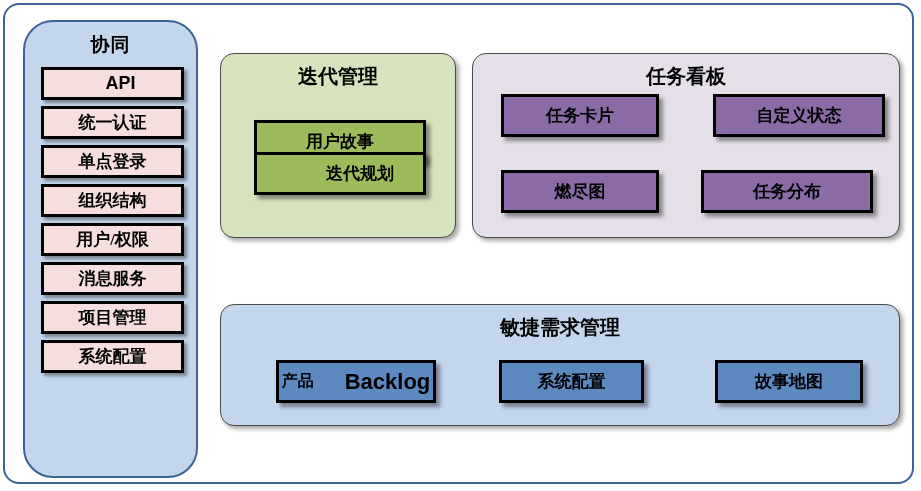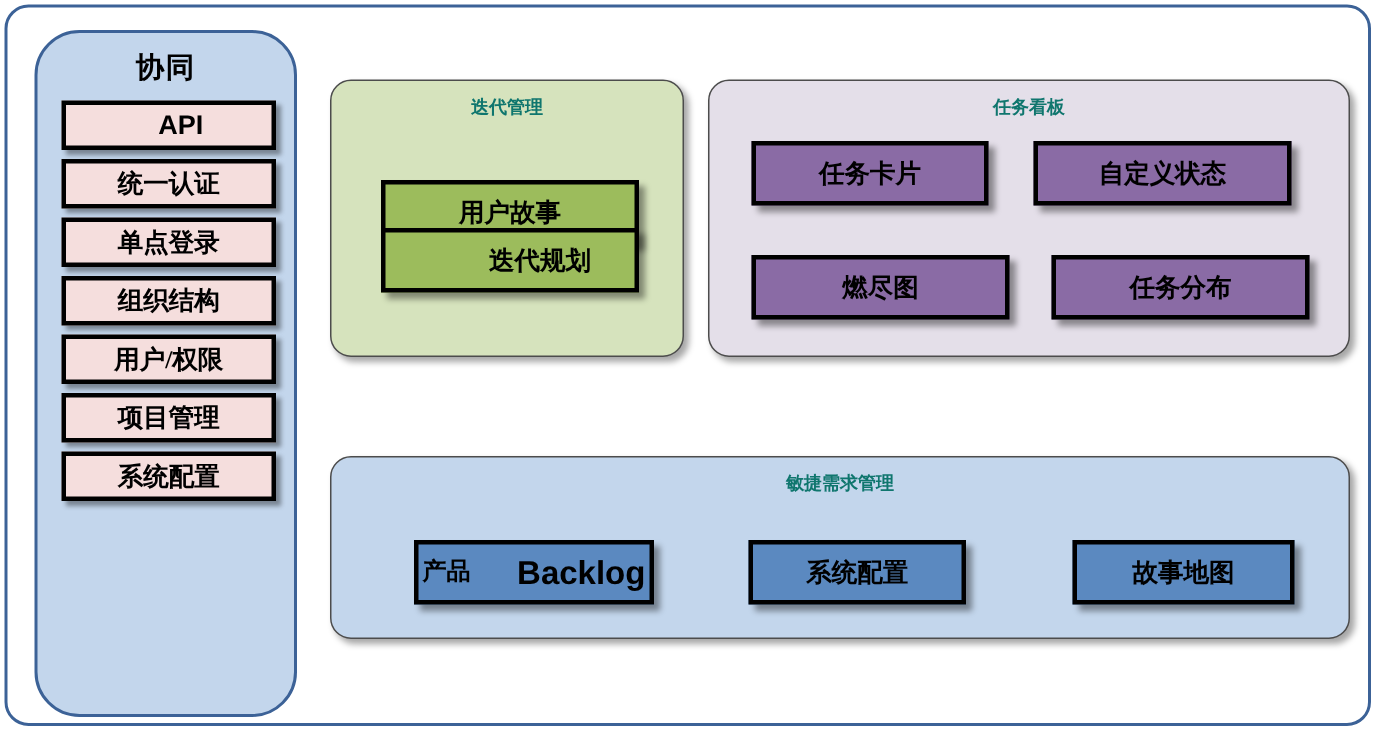--- a/index.html
+++ b/index.html
@@ -91,23 +91,23 @@
     border: 1px solid #4c4c4c;
     border-radius: 14px;
     box-shadow: 3px 3px 4px rgba(0,0,0,0.35);
   }
   .panel-title {
     position: absolute;
     left: 0;
     top: 9px;
     width: 100%;
     text-align: center;
-    font-size: 12px;
-    font-weight: bold;
-    color: #0f766e;
+    font-size: 20px;
+    font-weight: bold;
+    color: #000000;
     font-family: Liberation Sans, sans-serif;
   }
 
   .panel-iteration {
     left: 215px;
     top: 48px;
     width: 236px;
     height: 185px;
     background: #d6e3bd;
   }
@@ -154,22 +154,22 @@
     font-weight: bold;
     font-size: 16px;
   }
 
   
   .box-story  { left: 33px; top: 38px;  width: 172px; height: 43px; margin-top: 28px; }
   .box-plan   { left: 33px; top: 98px;  width: 172px; height: 43px; padding-left: 40px; }
 
   
   .box-card   { left: 28px;  top: 40px;  width: 158px; height: 43px; }
-  .box-status { left: 216px; top: 40px;  width: 172px; height: 43px; }
-  .box-burn   { left: 28px;  top: 116px; width: 172px; height: 43px; }
+  .box-status { left: 240px; top: 40px;  width: 172px; height: 43px; }
+  .box-burn   { left: 28px;  top: 116px; width: 158px; height: 43px; }
   .box-dist   { left: 228px; top: 116px; width: 172px; height: 43px; }
 
   
   .box-backlog { left: 55px;  top: 55px; width: 160px; height: 43px; }
   .box-roadmap { left: 278px; top: 55px; width: 145px; height: 43px; }
   .box-storymap{ left: 494px; top: 55px; width: 148px; height: 43px; }
 </style>
 </head>
 <body>
 
@@ -179,20 +179,21 @@
 
     <div class="sidebar">
       <div class="sidebar-title">协同</div>
 
       <div class="sidebar-list">
         <div class="side-item latin">API</div>
         <div class="side-item">统一认证</div>
         <div class="side-item">单点登录</div>
         <div class="side-item">组织结构</div>
         <div class="side-item">用户/权限</div>
+        <div class="side-item">消息服务</div>
         <div class="side-item">项目管理</div>
         <div class="side-item">系统配置</div>
       </div>
     </div>
 
     <div class="panel panel-iteration">
       <div class="panel-title">迭代管理</div>
 
       <div class="box box-green box-story">用户故事</div>
       <div class="box box-green box-plan">迭代规划</div>

